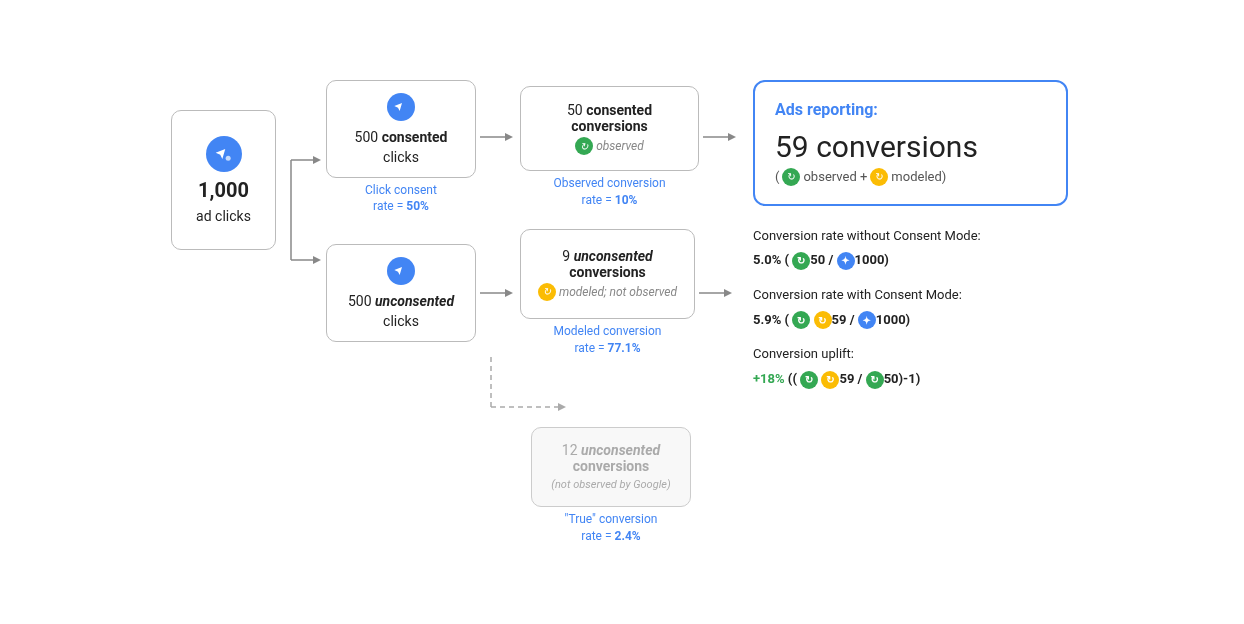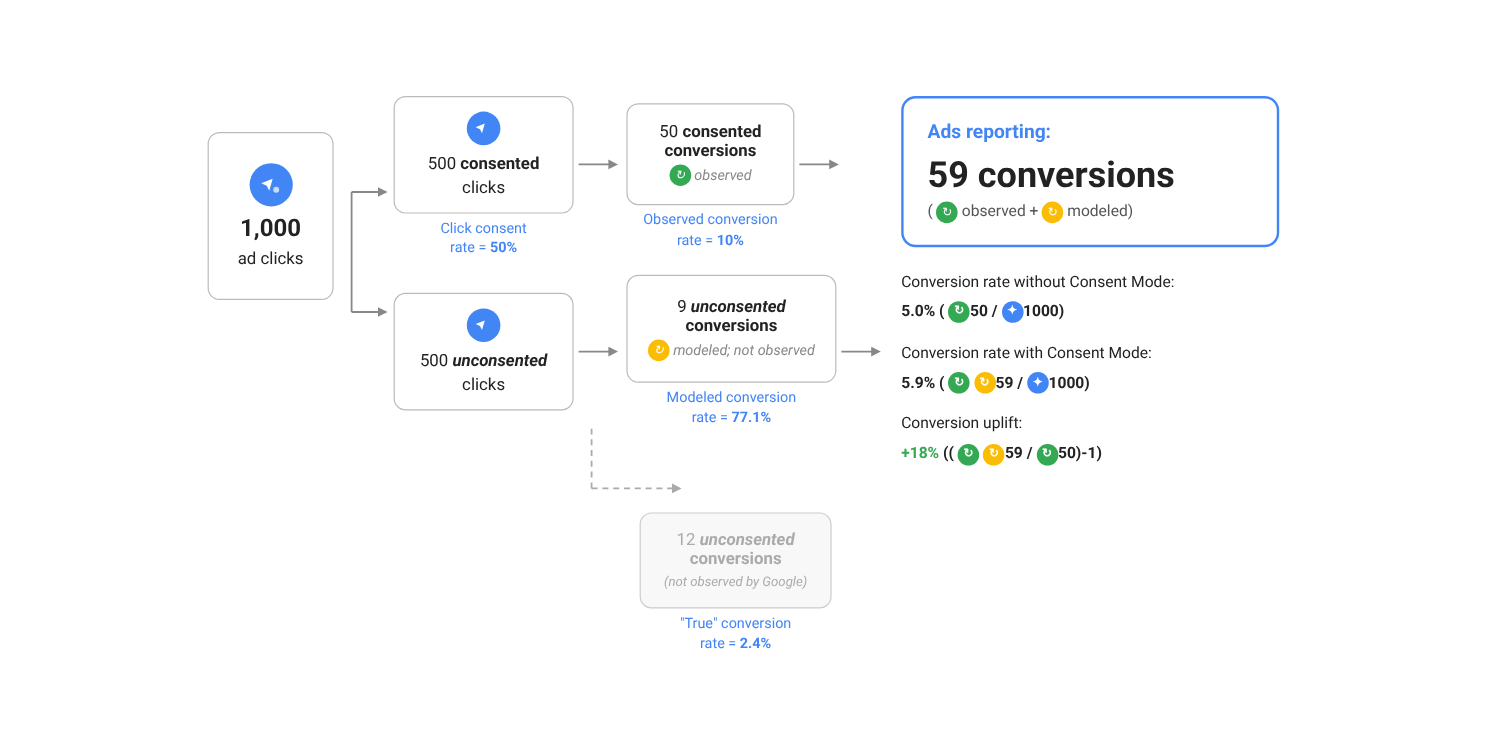--- a/index.html
+++ b/index.html
@@ -83,21 +83,21 @@
       margin-bottom: 18px;
     }
     .reporting-title {
       font-size: 16px;
       font-weight: 700;
       color: #4285f4;
       margin-bottom: 10px;
     }
     .reporting-conversions {
       font-size: 30px;
-      font-weight: 700;
+      font-weight: 400;
       color: #222;
       margin-bottom: 4px;
     }
     .reporting-sub {
       font-size: 13px;
       color: #555;
       display: flex;
       align-items: center;
       gap: 3px;
       flex-wrap: wrap;
@@ -207,21 +207,21 @@
         </div>
 
         <div style="display:flex;align-items:center;margin:0 4px;margin-top:-20px;">
           <svg width="36" height="20">
               <line x1="0" y1="10" x2="28" y2="10" stroke="#888" stroke-width="1.5"></line>
               <polygon points="25,6 33,10 25,14" fill="#888"></polygon>
             </svg>
         </div>
 
         <div style="display:flex;flex-direction:column;align-items:center;">
-          <div class="box box-conversions" style="width:140px;min-height:85px;padding:10px;">
+          <div class="box box-conversions" style="width:179px;min-height:85px;padding:10px;">
             <div style="font-size:14px;color:#222;">
               <span>50</span> <b>consented</b> <b>conversions</b>
             </div>
             <div class="conv-sub">
               <span class="small-icon si-green">↻</span>
               <i>observed</i>
             </div>
           </div>
           <div class="rate-below">
             Observed conversion<br>rate = <b>10%</b>

